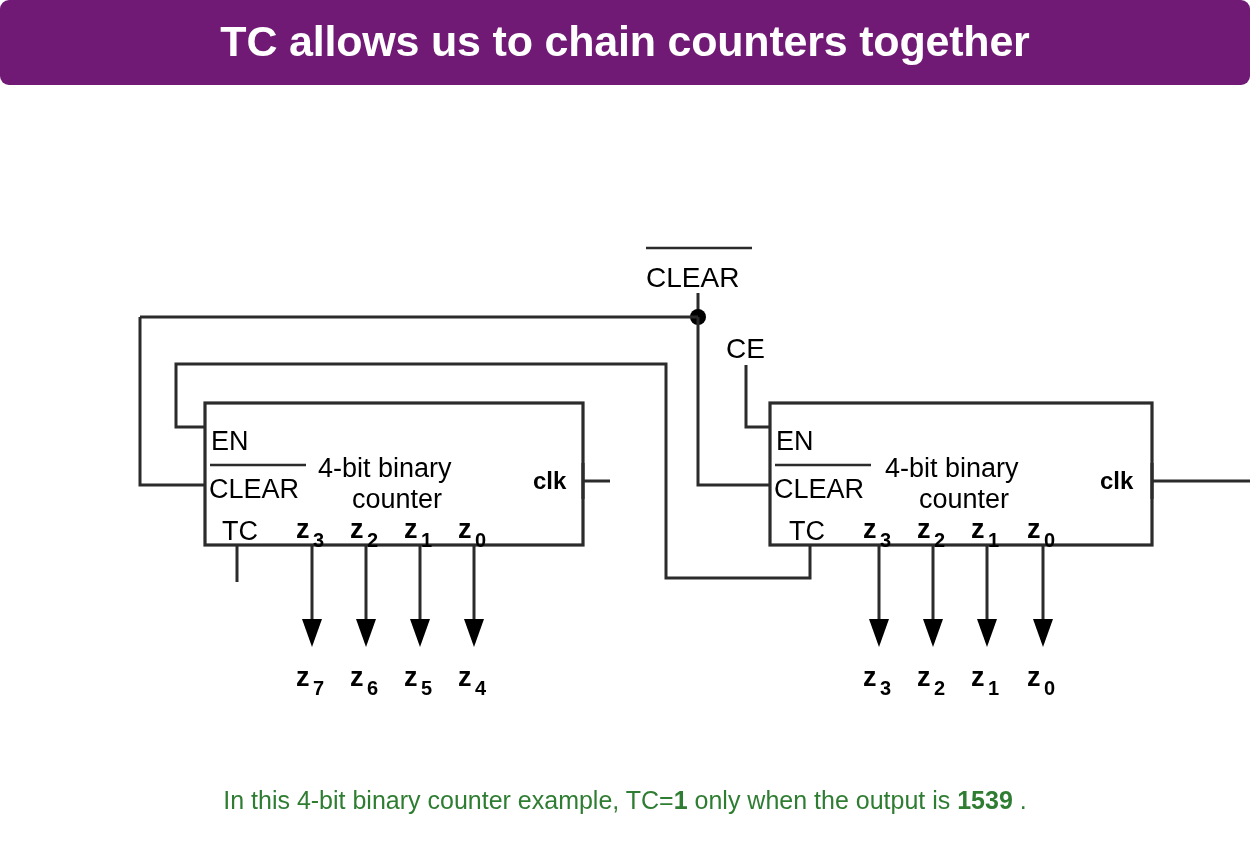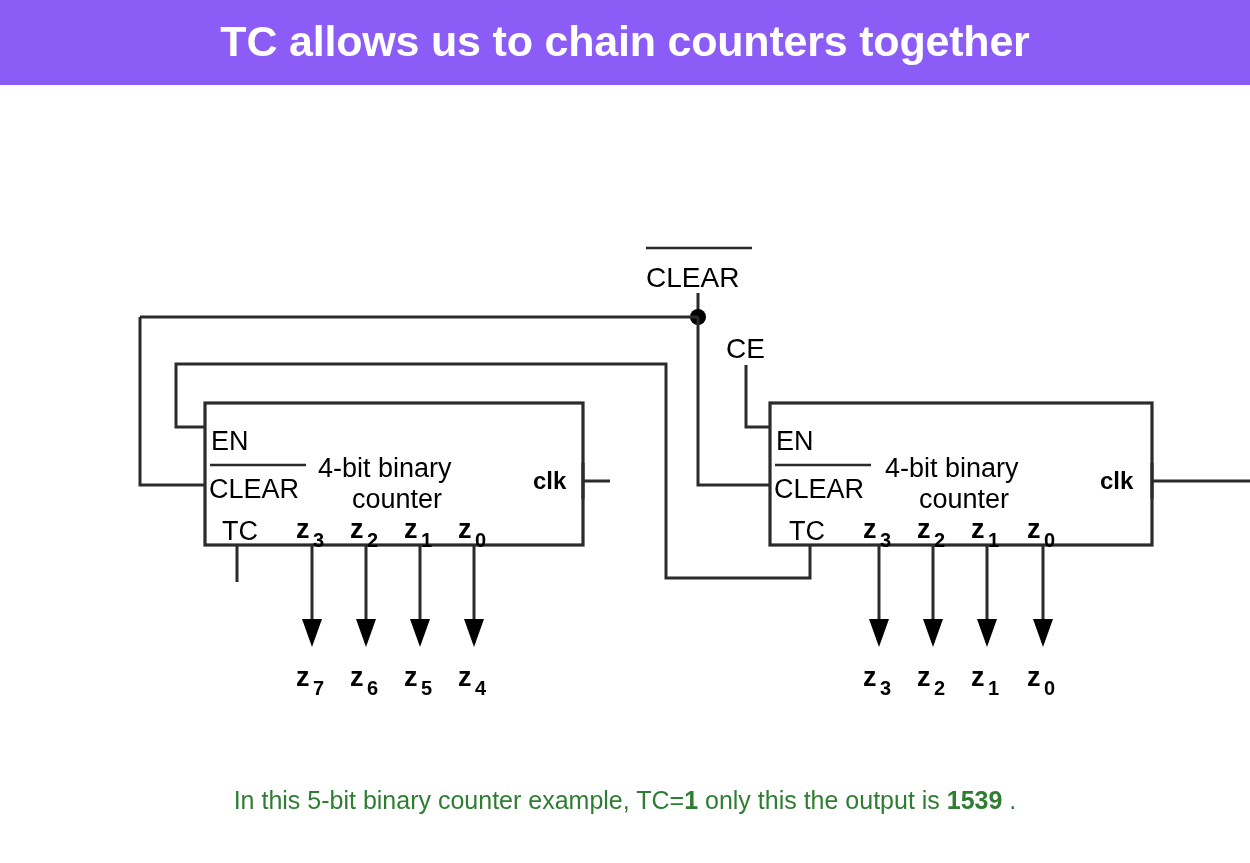--- a/index.html
+++ b/index.html
@@ -18,21 +18,22 @@
     width: 1250px;
     height: 863px;
     background: #ffffff;
   }
   .title-bar {
     position: absolute;
     left: 0;
     top: 0;
     width: 1250px;
     height: 85px;
-    background: #8b5cf6;
+    background: #701a75;
+    border-radius: 9px;
   }
   .title-text {
     position: absolute;
     left: 0;
     top: 0;
     width: 1250px;
     height: 85px;
     line-height: 82px;
     text-align: center;
     color: #ffffff;
@@ -240,16 +241,16 @@
       </g>
       <g>
         <text class="zlbl" x="1027" y="601">z</text>
         <text class="zsub" x="1044" y="610">0</text>
       </g>
     </g>
 
   </svg>
 
   <div class="cap">
-    <span>In this 5-bit binary counter example, TC=</span><b>1</b><span> only this the output is </span><b>1539</b><span> .</span>
+    <span>In this 4-bit binary counter example, TC=</span><b>1</b><span> only when the output is </span><b>1539</b><span> .</span>
   </div>
 
 </div>
 
 </body></html>

